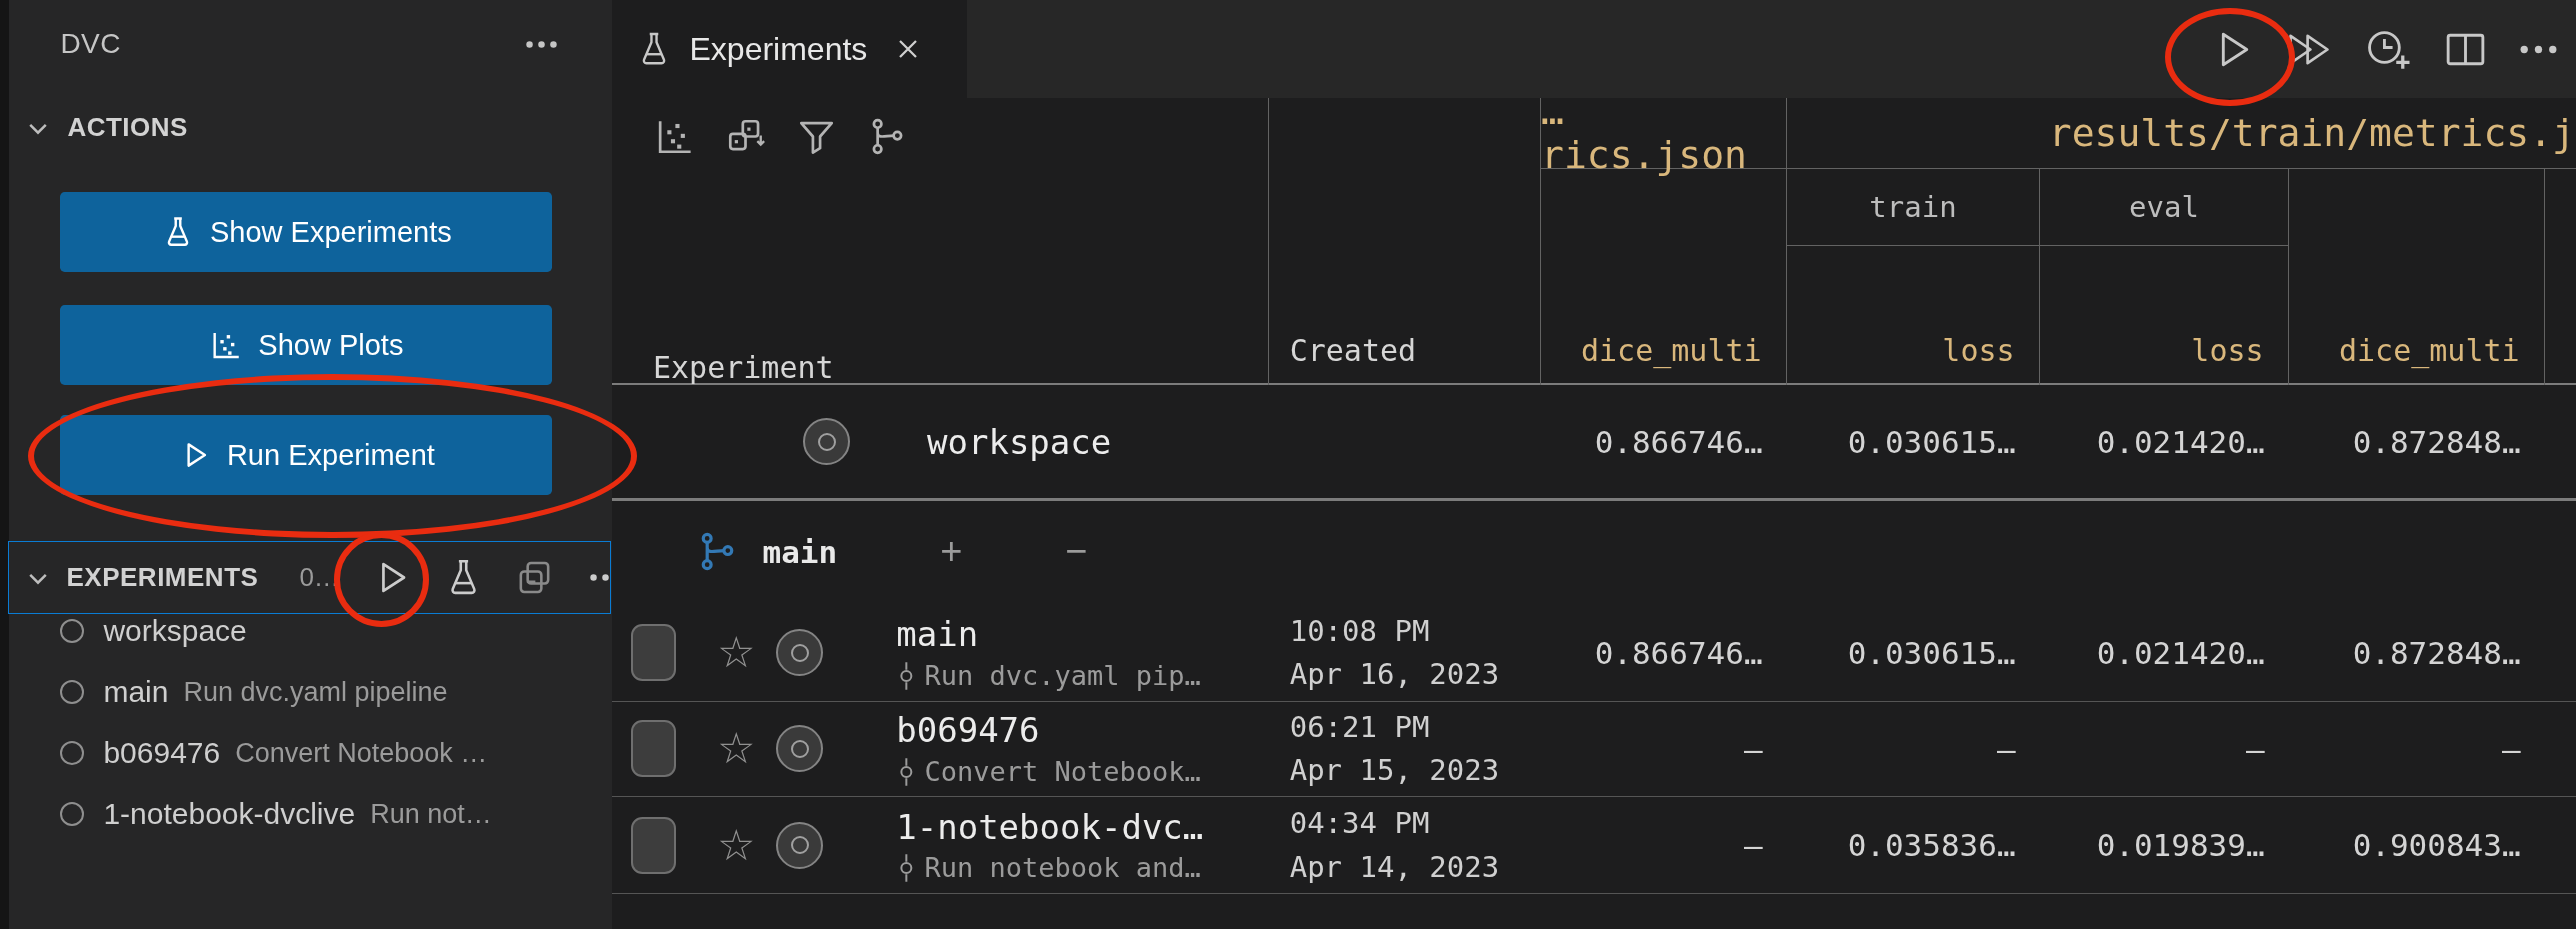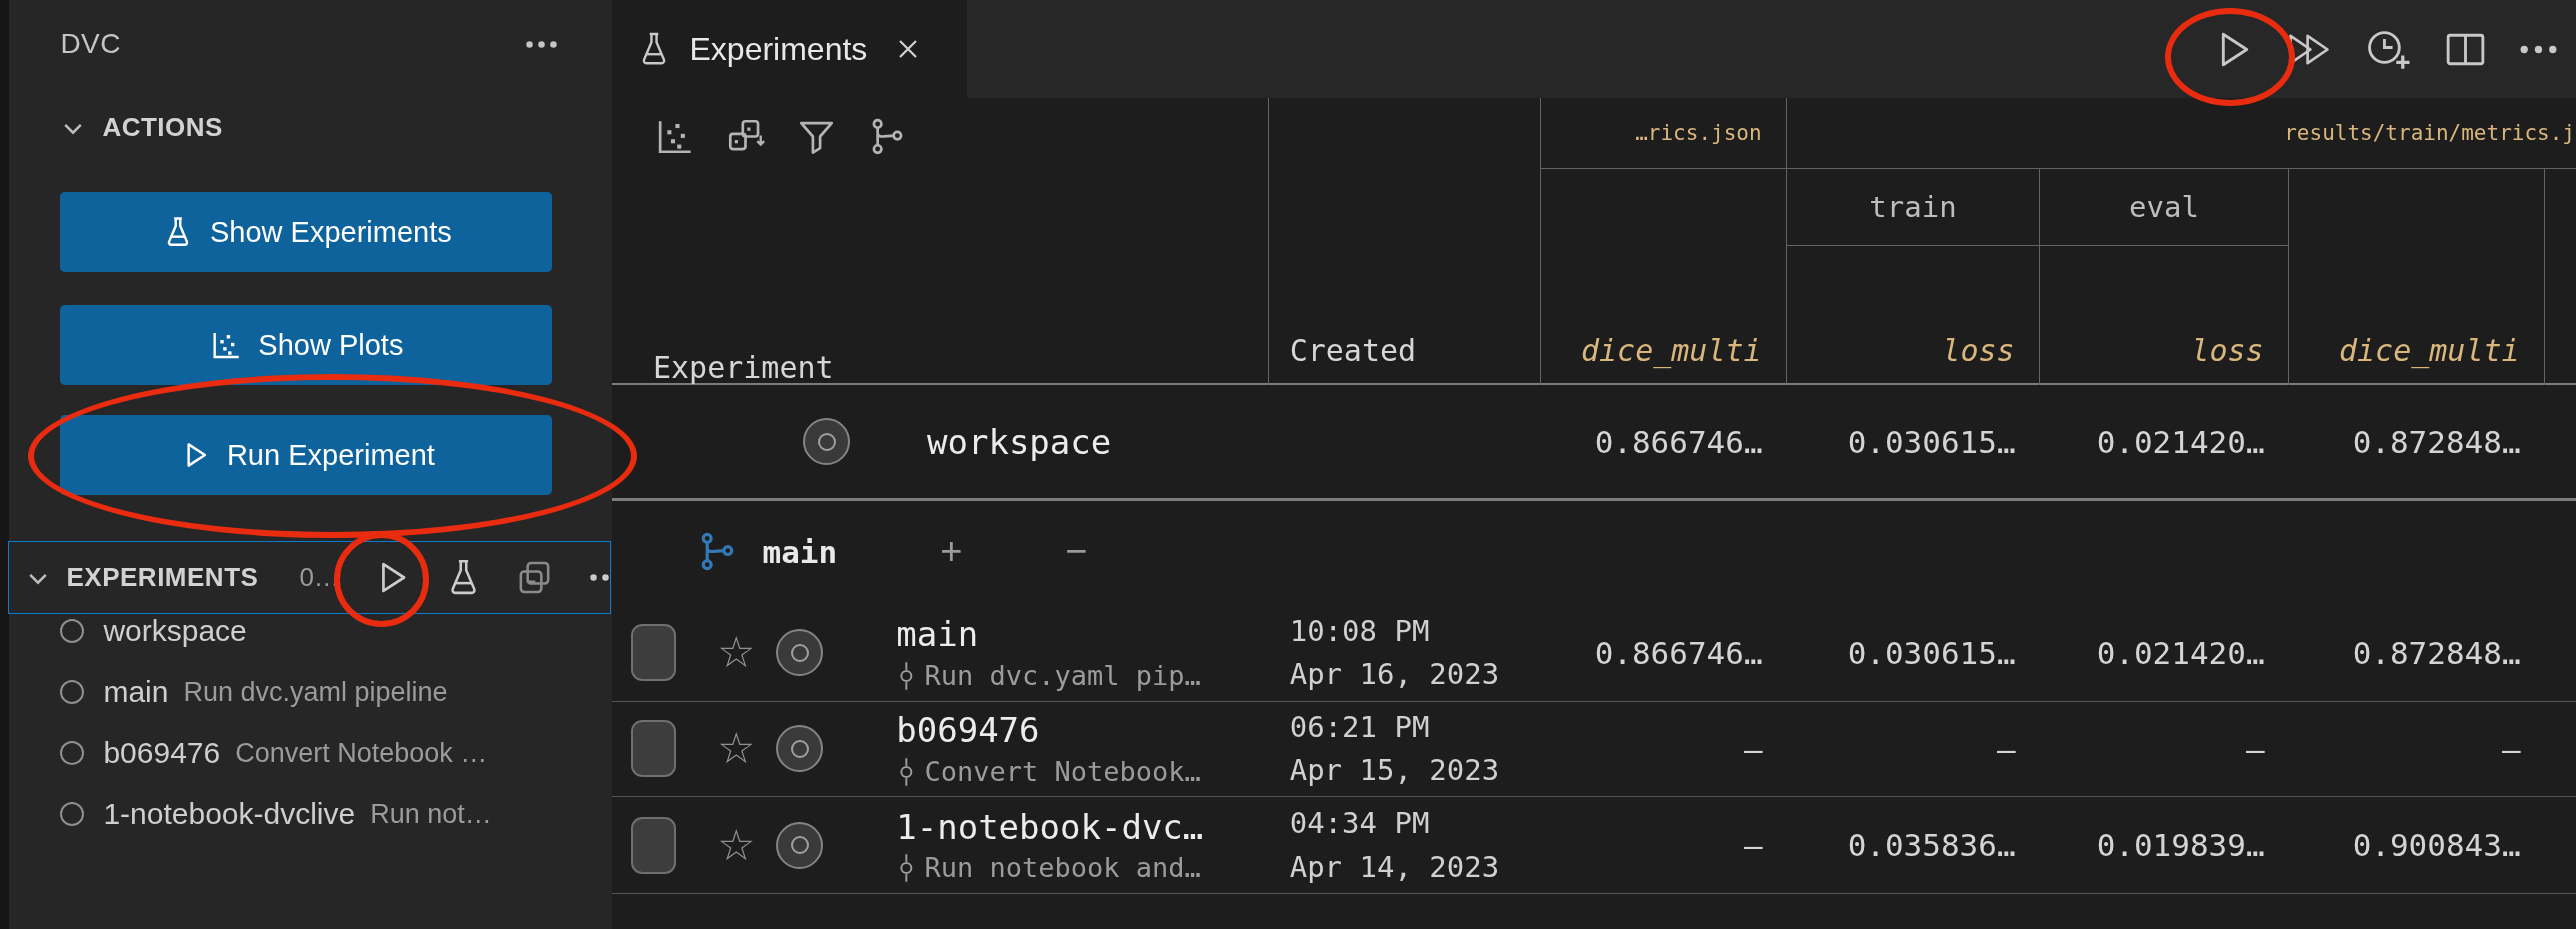--- a/index.html
+++ b/index.html
@@ -5,21 +5,21 @@
   html,body{margin:0;padding:0;background:#111;}
   .screen{position:relative;width:2576px;height:929px;overflow:hidden;background:#a21caf;
           font-family:"Liberation Sans", sans-serif;-webkit-font-smoothing:antialiased;}
   .mono{font-family:"DejaVu Sans Mono", monospace;}
 
   
   .left-strip{position:absolute;left:0;top:0;width:9.4px;height:929px;background:#151515;}
   .sidebar{position:absolute;left:9.4px;top:0;width:603px;height:929px;background:#262627;}
   .sb-title{position:absolute;left:51px;top:28px;font-size:28px;color:#c5c5c5;letter-spacing:0.5px;}
   .sb-ellipsis{position:absolute;left:512px;top:24.4px;color:#c5c5c5;}
-  .section-head{position:absolute;left:0;width:100%;height:53px;display:flex;align-items:center;margin-left:35px;}
+  .section-head{position:absolute;left:0;width:100%;height:53px;display:flex;align-items:center;}
   .chev{display:inline-flex;color:#bdbdbd;margin-left:15px;}
   .section-label{font-size:26px;font-weight:bold;color:#d2d2d2;margin-left:15px;letter-spacing:0.5px;}
   .vs-btn{position:absolute;left:51px;width:492px;height:80px;background:#0e639c;border:none;border-radius:4.7px;
           color:#ffffff;font-size:29px;font-family:"Liberation Sans",sans-serif;
           display:flex;align-items:center;justify-content:center;gap:15px;cursor:pointer;}
   .exp-box{position:absolute;left:-1.9px;top:541px;width:601px;height:71px;border:1.9px solid #0a7cd4;
            display:flex;align-items:center;background:#262627;}
   .exp-badge{font-size:26px;color:#9b9b9b;margin-left:41px;}
   .exp-ico{display:inline-flex;margin-left:30px;color:#cccccc;}
   .exp-ico.dim{color:#8a8a8a;}
@@ -50,22 +50,22 @@
   .h-file1{grid-area:1/3/2/4;}
   .h-file2{grid-area:1/4/2/8;}
   .h-m1{grid-area:2/3/4/4;}
   .h-train{grid-area:2/4/3/5;}
   .h-eval{grid-area:2/5/3/6;}
   .h-m2{grid-area:3/4/4/5;}
   .h-m3{grid-area:3/5/4/6;}
   .h-m4{grid-area:2/6/4/7;}
   .h-m5{grid-area:2/7/4/8;}
   .lbl-bl{display:flex;align-items:flex-end;padding:0 0 17px 22.5px;font-size:30px;color:#d6d6d6;}
-  .lbl-brr{display:flex;align-items:flex-end;justify-content:flex-end;padding:0 24.4px 17px 0;font-size:30px;color:#d9b77c;font-style:italic;}
-  .file-cell{display:flex;align-items:center;justify-content:flex-end;font-size:21px;color:#d9b77c;}
+  .lbl-brr{display:flex;align-items:flex-end;justify-content:flex-end;padding:0 24.4px 17px 0;font-size:30px;color:#d9b77c;}
+  .file-cell{display:flex;align-items:center;justify-content:flex-end;font-size:38px;color:#d9b77c;}
   .sub-cell{display:flex;align-items:center;justify-content:center;font-size:29px;color:#bdbdbd;}
   .hdr-tools{position:absolute;left:41px;top:17px;display:flex;gap:28px;color:#b4b4b4;}
 
   .row{position:absolute;left:0;width:1964px;align-items:center;}
   .val{display:flex;align-items:center;justify-content:flex-end;padding-right:24.4px;
        font-size:31px;color:#d4d4d4;}
   .exp-cell{display:flex;align-items:center;height:100%;}
   .bullseye{width:43px;height:43px;border:2.8px solid #848484;border-radius:50%;background:#3a3a3a;
             display:flex;align-items:center;justify-content:center;flex:none;cursor:pointer;}
   .bullseye .inner{width:14px;height:14px;border:2.8px solid #a0a0a0;border-radius:50%;}

